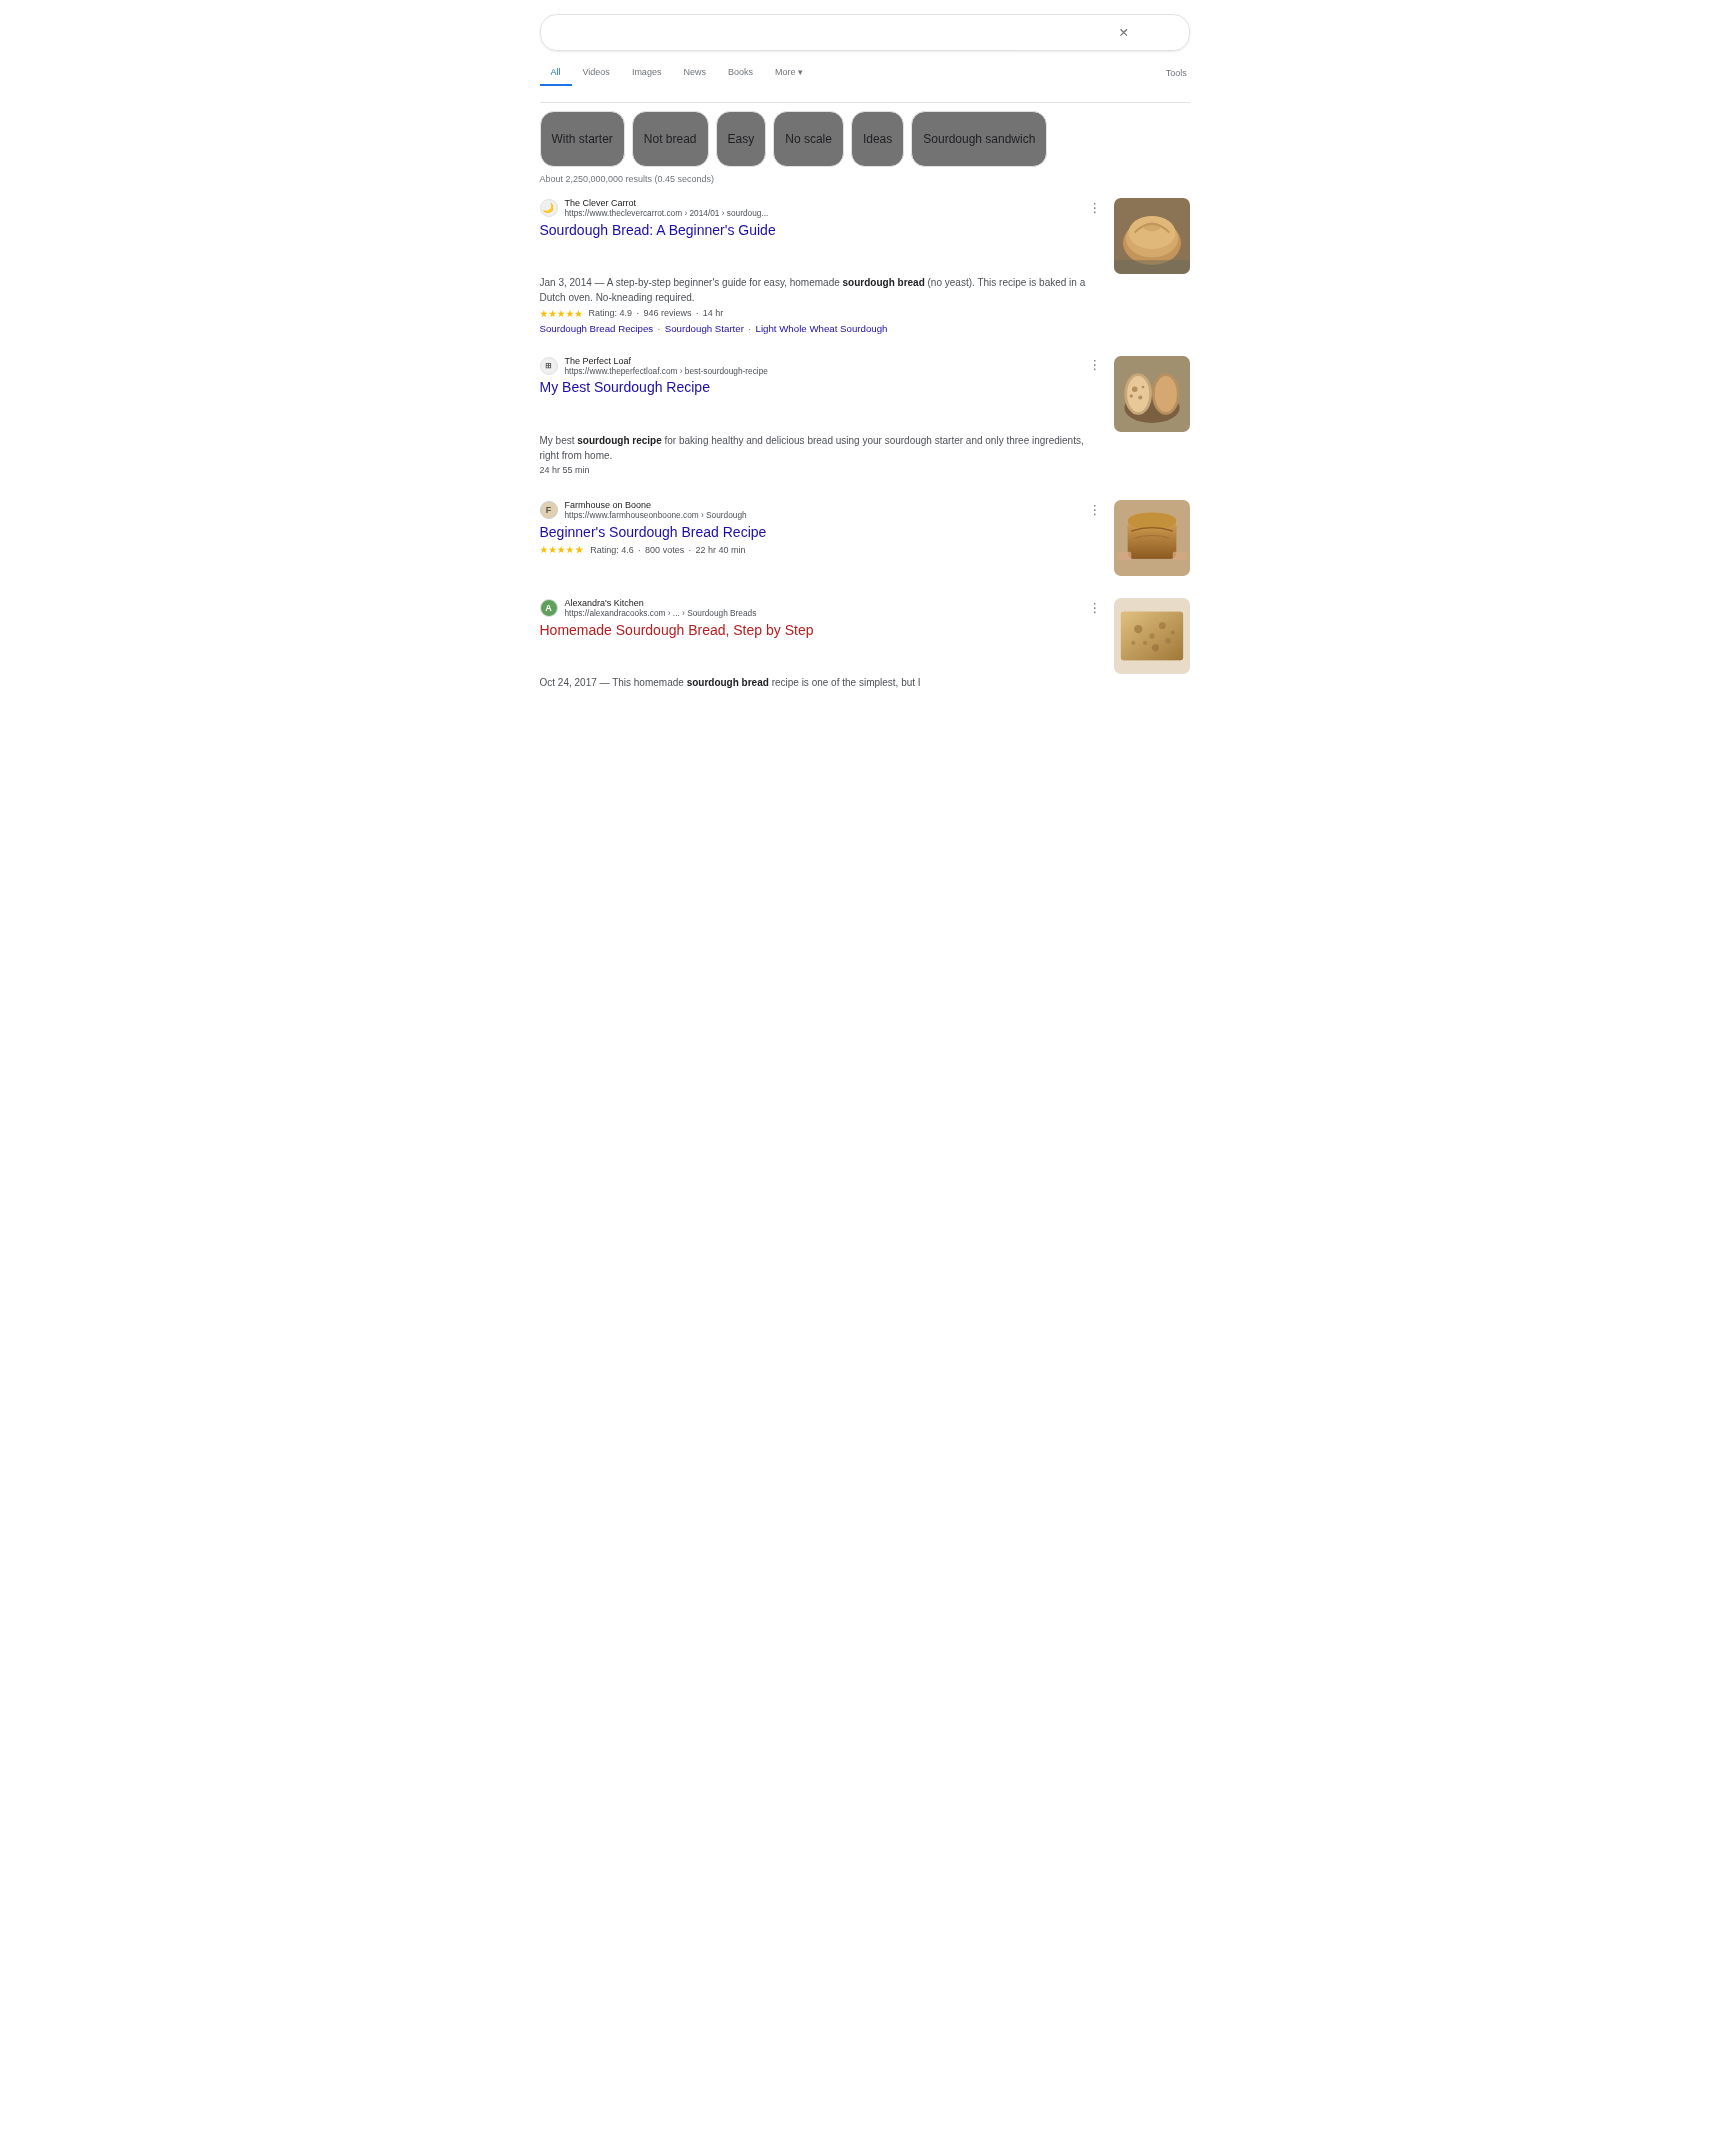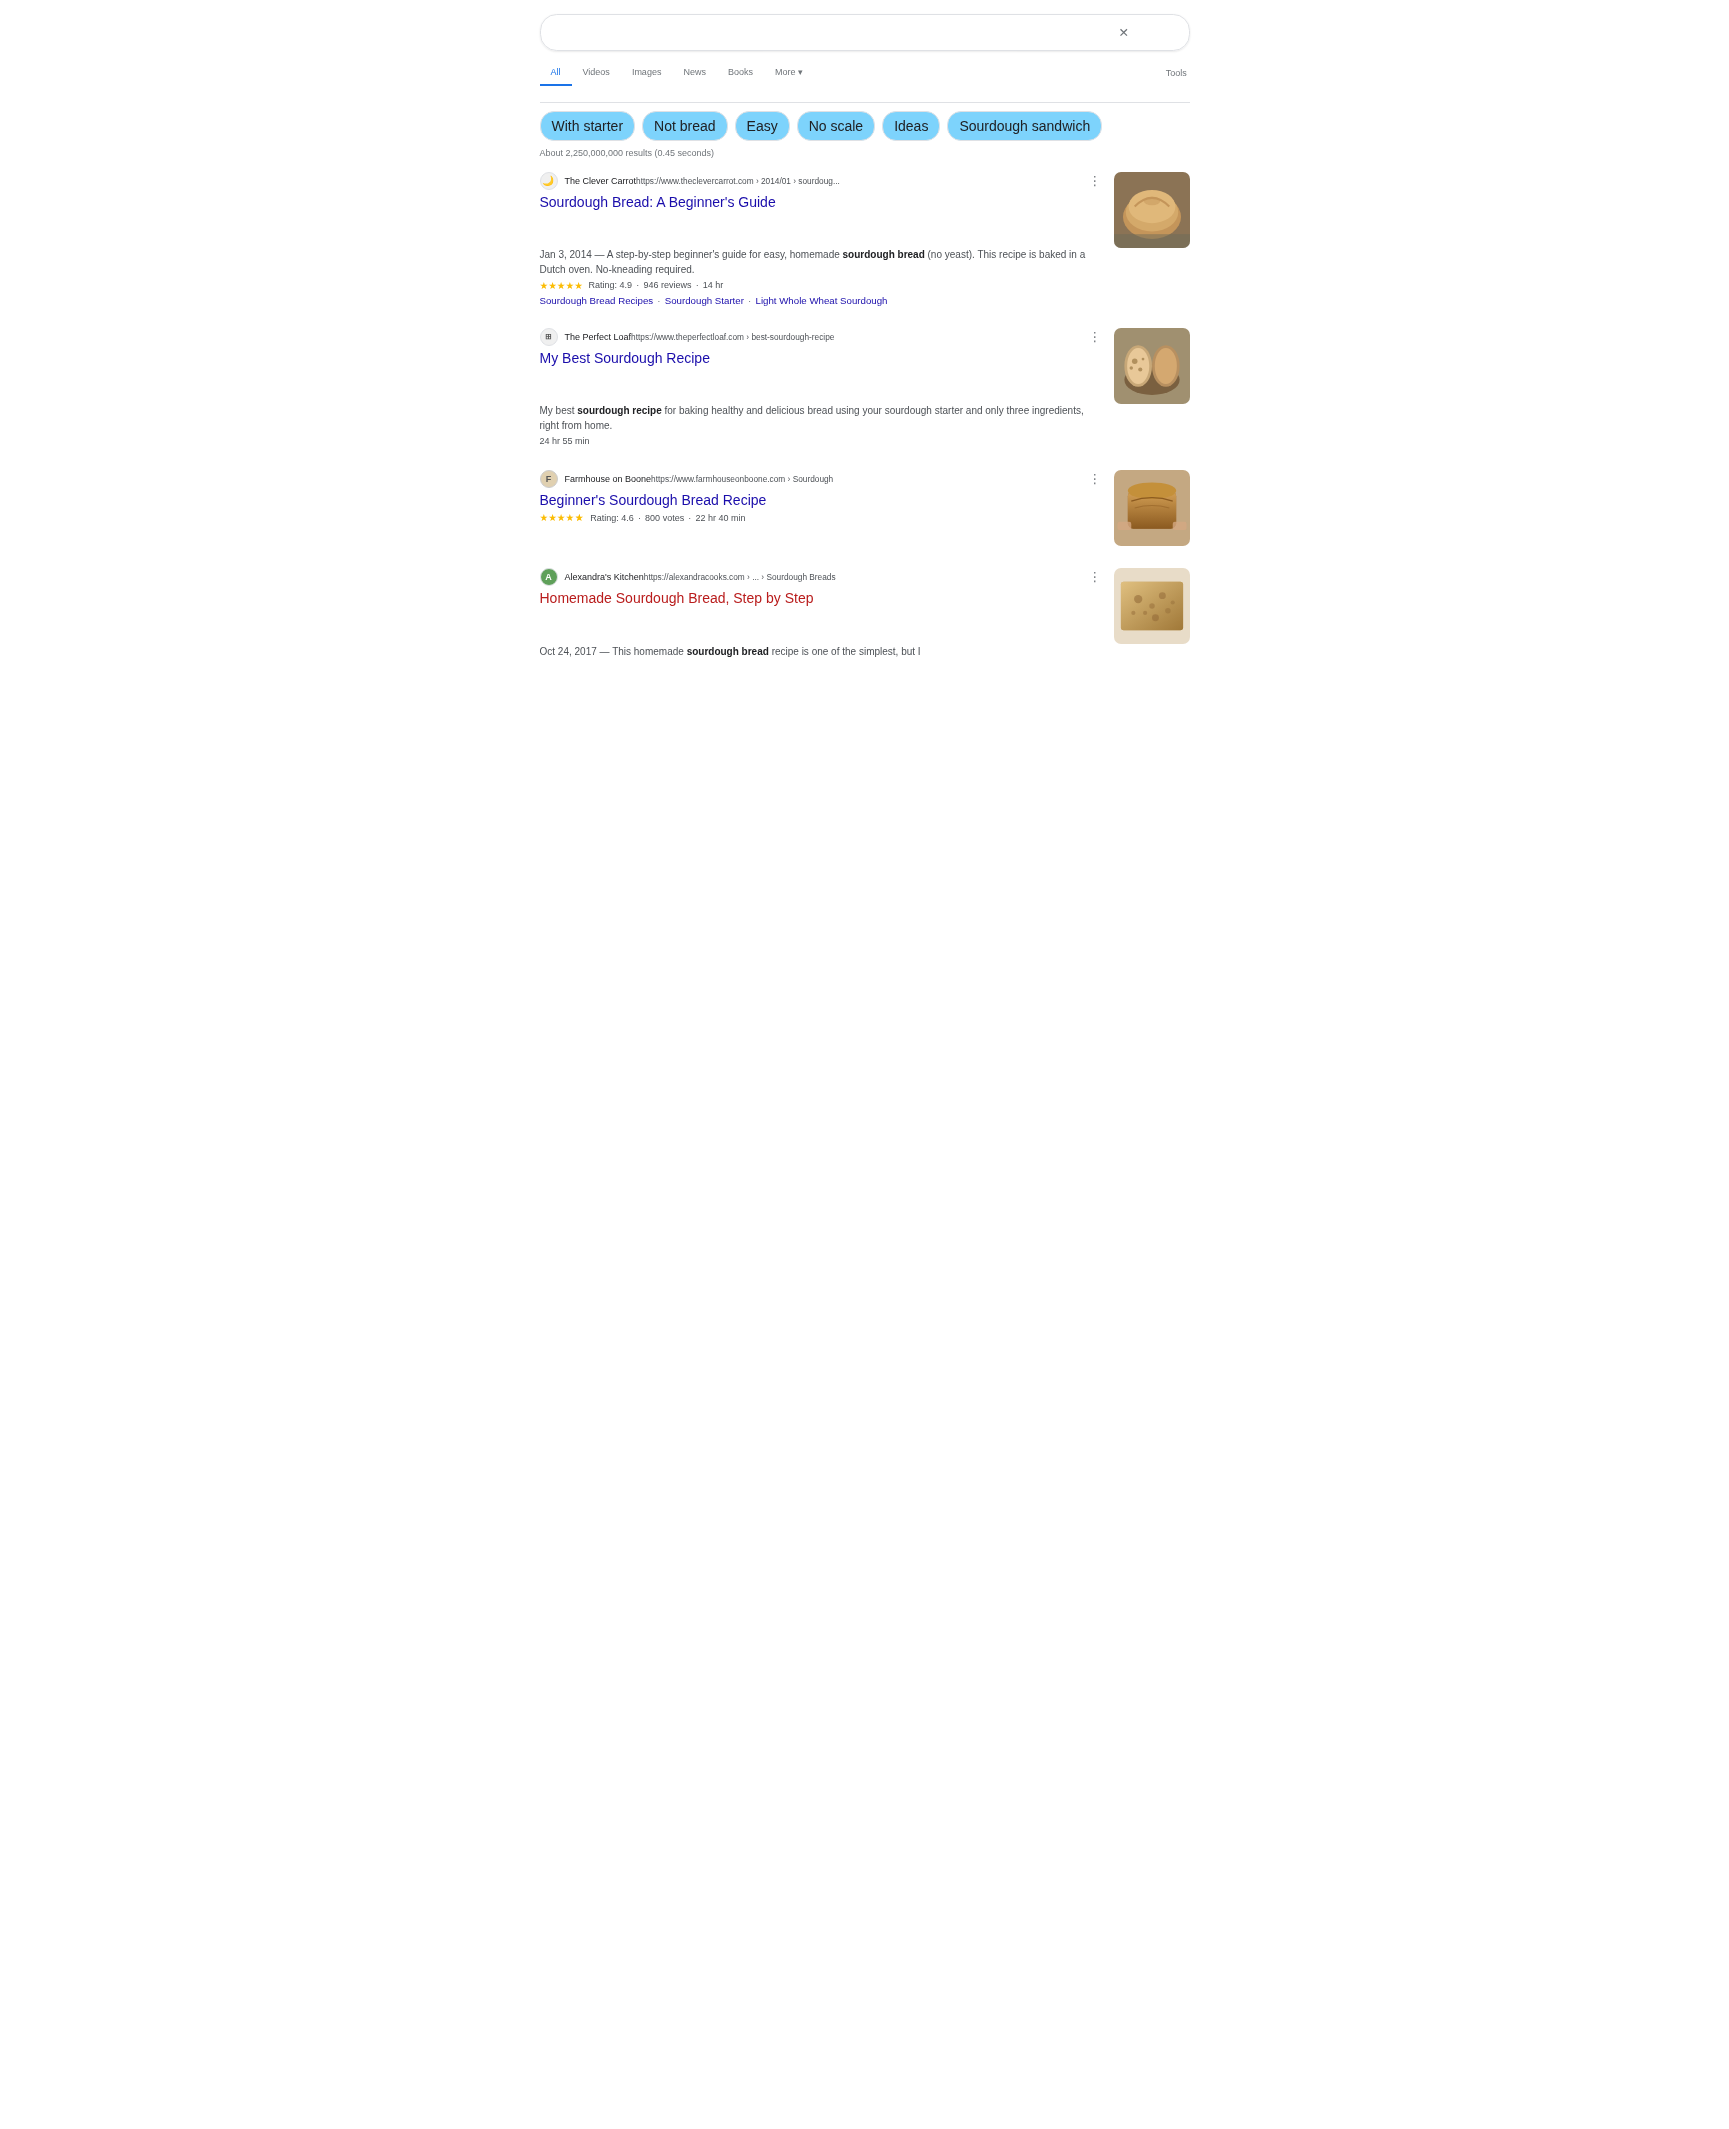--- a/index.html
+++ b/index.html
@@ -91,25 +91,25 @@
     .filter-pills {
       display: flex;
       gap: 7px;
       flex-wrap: wrap;
       margin-bottom: 7px;
       margin-top: 5.5px;
     }
     .filter-pill {
       border: 0.7px solid #dfe1e5;
       border-radius: 14px;
-      padding: 6px 11px;
-      font-size: 14px;
+      padding: 20px 11px;
+      font-size: 12px;
       color: #202124;
       cursor: pointer;
-      background: #7dd3fc;
+      background: #737373;
       white-space: nowrap;
     }
 
     
     .results-count {
       font-size: 9px;
       color: #70757a;
       margin-bottom: 14px;
       margin-top: 2.8px;
     }
@@ -151,21 +151,21 @@
       overflow: hidden;
       display: flex;
       align-items: center;
       justify-content: center;
       background: #f8f9fa;
       font-size: 9px;
       font-weight: bold;
       flex-shrink: 0;
       border: 0.7px solid #dfe1e5;
     }
-    .site-info { display: flex; flex-direction: row; }
+    .site-info { display: flex; flex-direction: column; }
     .site-name { font-size: 9px; color: #202124; font-weight: 400; }
     .site-url { font-size: 8.3px; color: #4d5156; }
     .three-dots {
       margin-left: auto;
       color: #70757a;
       font-size: 12.5px;
       cursor: pointer;
       padding: 2.8px;
       line-height: 1;
       align-self: center;

